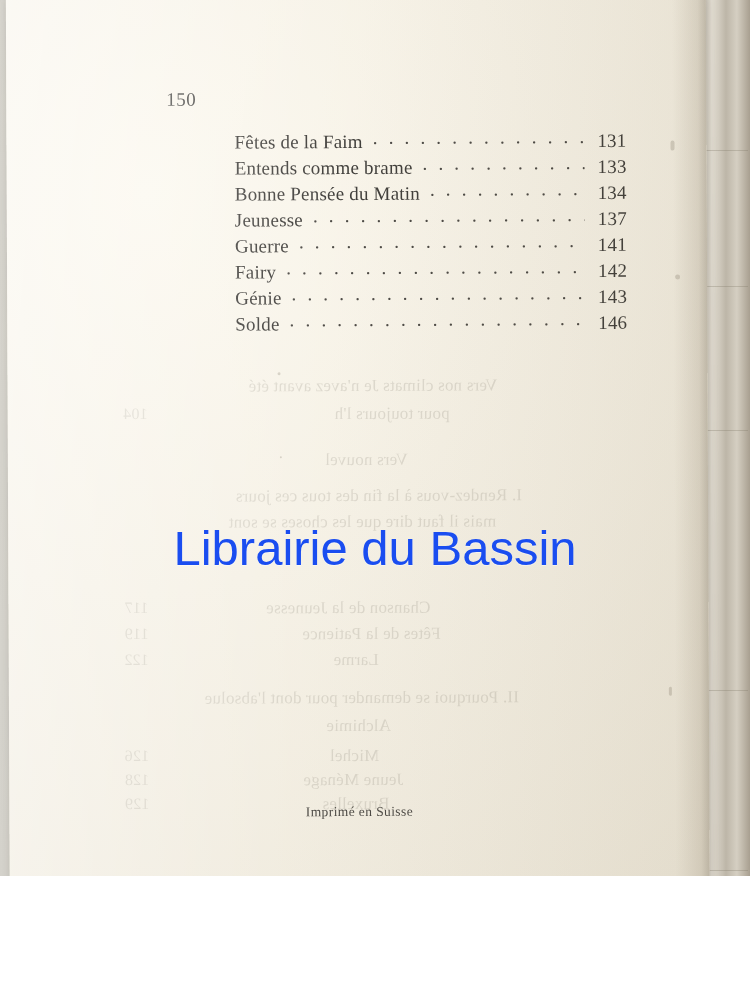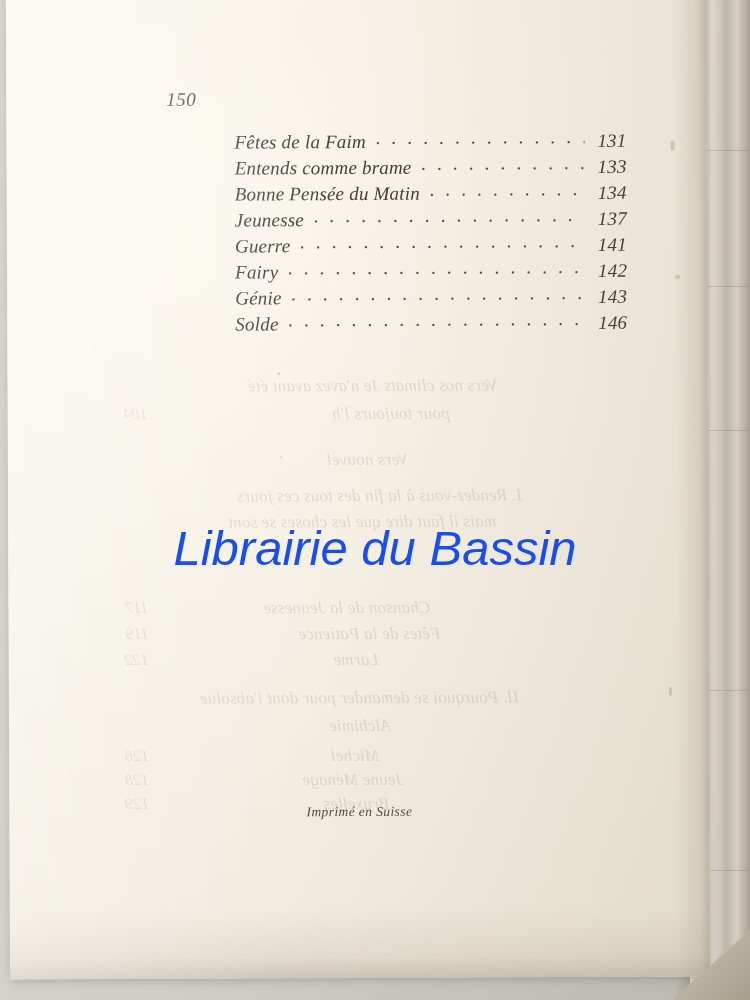--- a/index.html
+++ b/index.html
@@ -3,25 +3,24 @@
 <meta charset="utf-8">
 <style>
   html, body {
     margin: 0;
     padding: 0;
     background: #ffffff;
   }
   #page {
     position: relative;
     width: 750px;
-    height: 1000px;
+    height: 876px;
     overflow: hidden;
     background: #5eead4;
     font-family: "Liberation Serif", serif;
-    font-style: italic;
   }
 
   
   .bg-table {
     position: absolute;
     inset: 0;
     background: linear-gradient(100deg, #d8d6cf 0%, #cfcdc6 40%, #b9b7b0 100%);
   }
 
   

